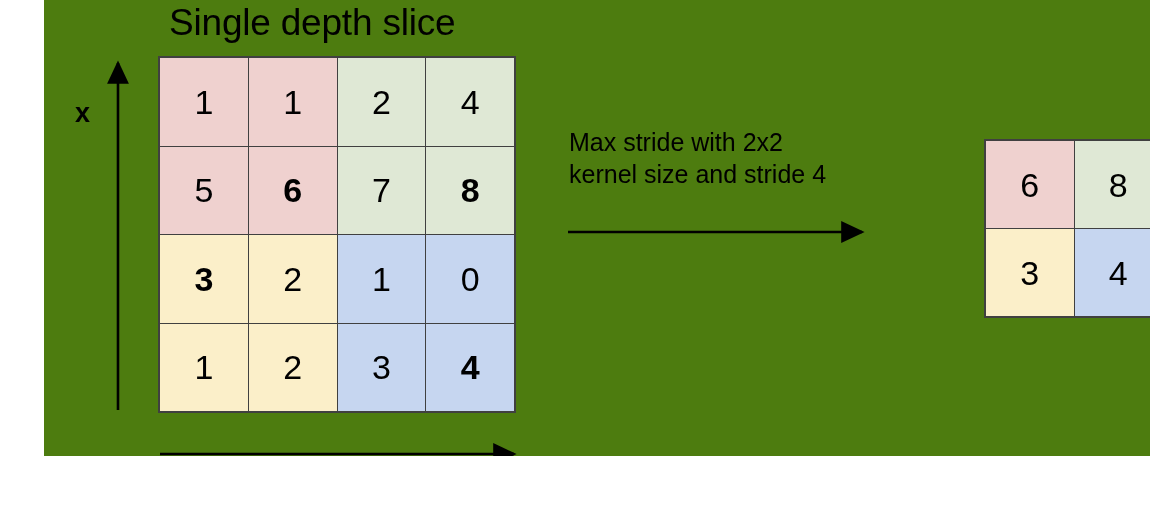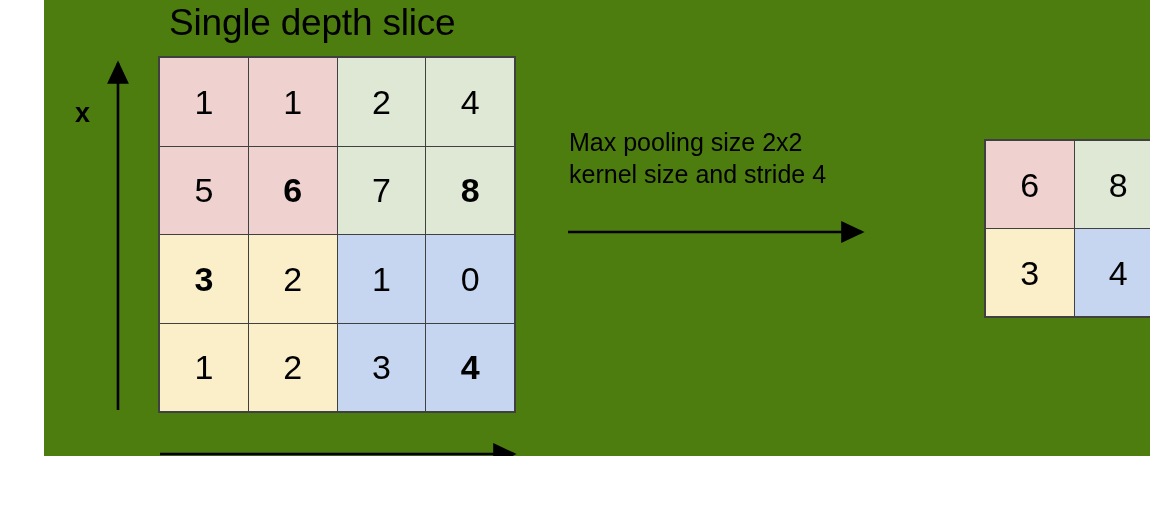--- a/index.html
+++ b/index.html
@@ -160,21 +160,21 @@
       <div class="cell q-yellow">2</div>
       <div class="cell q-blue">1</div>
       <div class="cell q-blue">0</div>
       <div class="cell q-yellow">1</div>
       <div class="cell q-yellow">2</div>
       <div class="cell q-blue">3</div>
       <div class="cell q-blue bold">4</div>
     </div>
 
   <div id="pool-caption">
-    <span class="caption-line">Max pooling size 2x2</span>
+    <span class="caption-line">Max stride with 2x2</span>
     <span class="caption-line">kernel size and stride 4</span>
   </div>
 
   <div class="grid" id="output-grid">
       <div class="cell q-pink">6</div>
       <div class="cell q-green">8</div>
       <div class="cell q-yellow">3</div>
       <div class="cell q-blue">4</div>
     </div>
 

